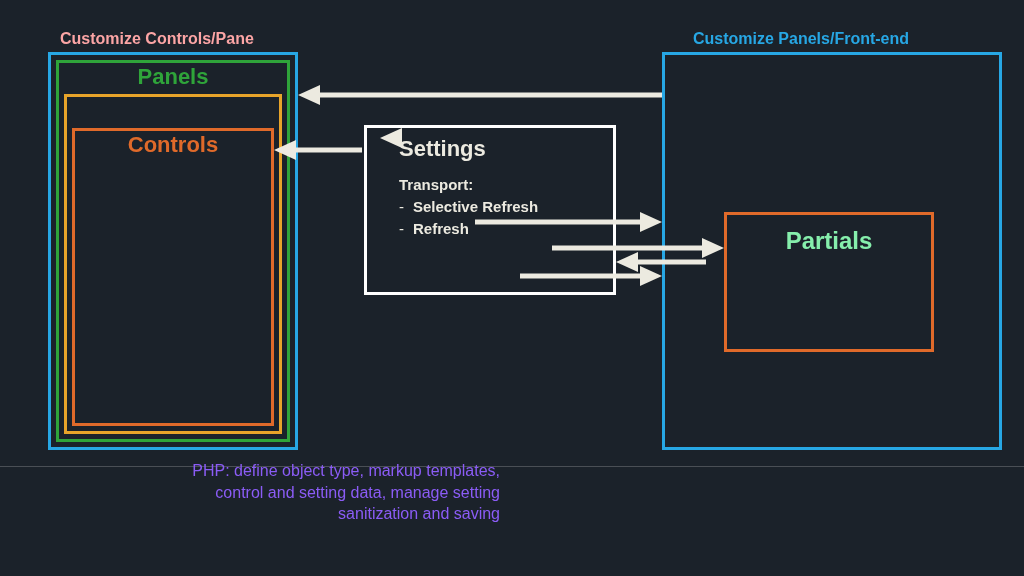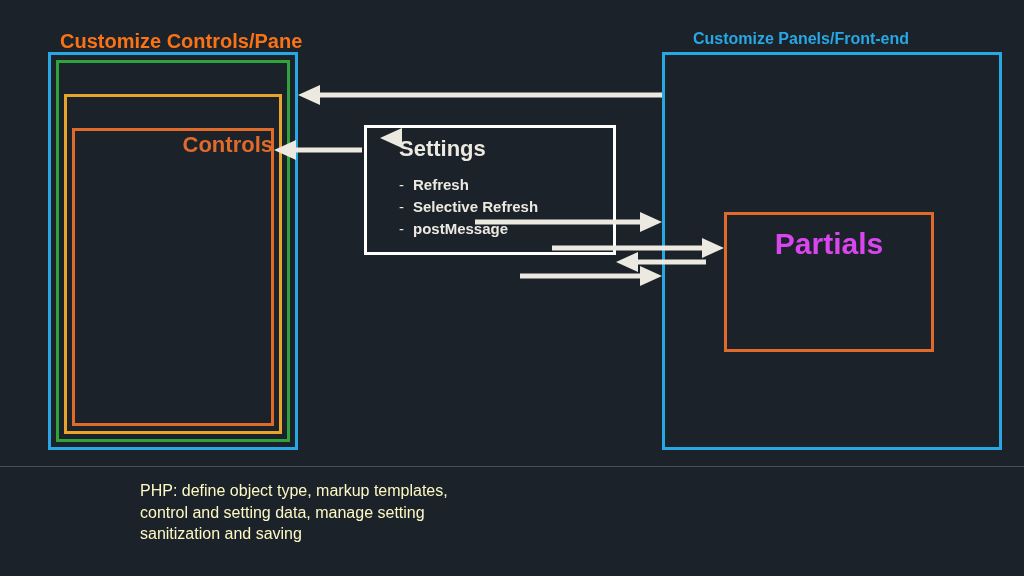--- a/index.html
+++ b/index.html
@@ -2,50 +2,50 @@
 <html><head>
 <meta charset="utf-8">
 <style>
   * { box-sizing: border-box; margin: 0; padding: 0; }
   html, body { width: 1024px; height: 576px; background: #1b222a; font-family: Arial, Helvetica, sans-serif; color: #eceae0; }
   .stage { position: relative; width: 1024px; height: 576px; }
 
   .box { position: absolute; border-style: solid; }
 
   
-  .left-title { position: absolute; left: 60px; top: 30px; font-size: 20px; font-weight: bold; color: #f97316; }
+  .left-title { position: absolute; left: 60px; top: 30px; font-size: 16px; font-weight: bold; color: #fca5a5; }
   .right-title { position: absolute; left: 693px; top: 30px; font-size: 16px; font-weight: bold; color: #27a7e4; }
 
   .left-blue   { left: 48px;  top: 52px;  width: 250px; height: 398px; border: 3px solid #27a7e4; }
   .left-green  { left: 56px;  top: 60px;  width: 234px; height: 382px; border: 3px solid #2fa43a; }
   .left-yellow { left: 64px;  top: 94px;  width: 218px; height: 340px; border: 3px solid #e7a42a; }
   .left-orange { left: 72px;  top: 128px; width: 202px; height: 298px; border: 3px solid #e06a2a; }
 
   .lbl { position: absolute; width: 200px; text-align: center; font-size: 22px; font-weight: bold; }
   .lbl-panels   { left: 73px; top: 64px;  color: #2fa43a; }
   .lbl-sections { left: 73px; top: 98px;  color: #e7a42a; }
-  .lbl-controls { left: 73px; top: 132px; color: #e06a2a; text-align: right; }
+  .lbl-controls { left: 73px; top: 132px; color: #e06a2a; }
 
   
-  .settings { left: 364px; top: 125px; width: 252px; height: 130px; border: 3px solid #ffffff; padding: 8px 0 0 32px; }
+  .settings { left: 364px; top: 125px; width: 252px; height: 170px; border: 3px solid #ffffff; padding: 8px 0 0 32px; }
   .settings-title { font-size: 22px; font-weight: bold; color: #eceae0; margin-bottom: 14px; }
   .settings-sub { font-size: 15px; font-weight: bold; color: #eceae0; }
   .settings ul { list-style: none; margin-top: 2px; }
   .settings li { font-size: 15px; color: #eceae0; margin: 5px 0; }
   .settings li .dash { display:inline-block; width: 14px; }
   .settings li .t { font-weight: bold; }
 
   
   .right-blue  { left: 662px; top: 52px;  width: 340px; height: 398px; border: 3px solid #27a7e4; }
   .partials    { left: 724px; top: 212px; width: 210px; height: 140px; border: 3px solid #e06a2a; text-align: center; padding-top: 12px; }
-  .partials-label { font-size: 30px; font-weight: bold; color: #d946ef; }
+  .partials-label { font-size: 24px; font-weight: bold; color: #86efac; }
 
   
   .footer-sep { position: absolute; left: 0; right: 0; top: 466px; height: 0; border-top: 1px solid #4a4f55; }
-  .foot { position: absolute; top: 480px; width: 360px; font-size: 16px; color: #fef9c3; text-align: left; line-height: 1.35; }
+  .foot { position: absolute; top: 460px; width: 360px; font-size: 16px; color: #8b5cf6; text-align: right; line-height: 1.35; }
   .foot.left  { left: 140px; }
   .foot.right { left: 540px; }
 
   
   svg.arrows { position: absolute; left: 0; top: 0; width: 1024px; height: 576px; pointer-events: none; }
   .aline { stroke: #eceae0; stroke-width: 5; fill: none; }
   .ahead { fill: #eceae0; }
 </style>
 </head>
 <body>
@@ -53,28 +53,29 @@
 <div class="stage">
 
   <div class="left-title">Customize Controls/Pane</div>
   <div class="right-title">Customize Panels/Front-end</div>
 
   <div class="box left-blue"></div>
   <div class="box left-green"></div>
   <div class="box left-yellow"></div>
   <div class="box left-orange"></div>
 
+  <div class="lbl lbl-panels">Panels</div>
   <div class="lbl lbl-controls">Controls</div>
 
   <div class="box settings">
     <div class="settings-title">Settings</div>
+    <div class="settings-sub">Transport:</div>
     <ul>
+      <li><span class="dash">-</span><span class="t">Selective Refresh</span></li>
       <li><span class="dash">-</span><span class="t">Refresh</span></li>
-      <li><span class="dash">-</span><span class="t">Selective Refresh</span></li>
-      <li><span class="dash">-</span><span class="t">postMessage</span></li>
     </ul>
   </div>
 
   <div class="box right-blue"></div>
   <div class="box partials">
     <div class="partials-label">Partials</div>
   </div>
 
   <div class="footer-sep"></div>
   <div class="foot left">PHP: define object type, markup templates, control and setting data, manage setting sanitization and saving</div>

